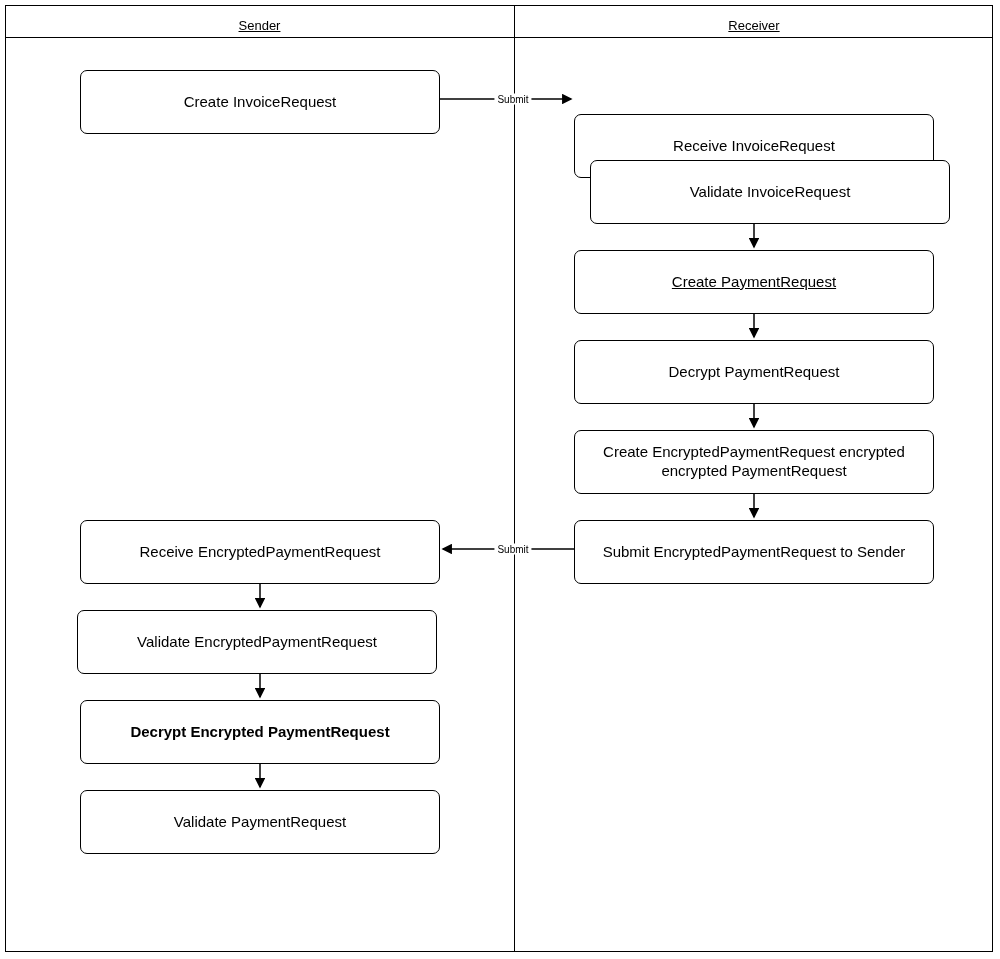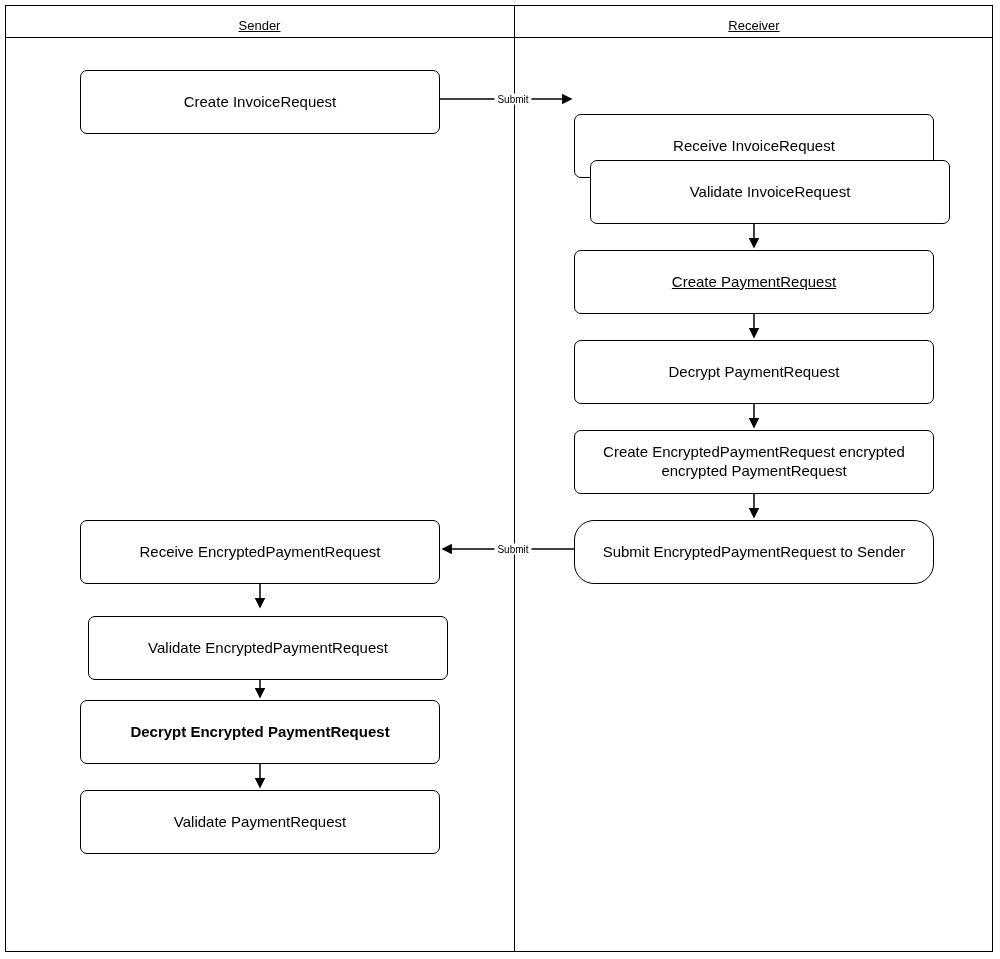--- a/index.html
+++ b/index.html
@@ -99,27 +99,27 @@
 
     <line x1="574" y1="549" x2="443" y2="549" stroke="#000" stroke-width="1.5" marker-end="url(#ah)"></line>
 
     <line x1="260" y1="578" x2="260" y2="607" stroke="#000" stroke-width="1.5" marker-end="url(#ah)"></line>
     <line x1="260" y1="668" x2="260" y2="697" stroke="#000" stroke-width="1.5" marker-end="url(#ah)"></line>
     <line x1="260" y1="758" x2="260" y2="787" stroke="#000" stroke-width="1.5" marker-end="url(#ah)"></line>
   </svg>
 
   <div class="node" style="left:80px; top:70px;">Create InvoiceRequest</div>
   <div class="node" style="left:80px; top:520px;">Receive EncryptedPaymentRequest</div>
-  <div class="node" style="left:88px; top:610px;margin-top:6px;">Validate EncryptedPaymentRequest</div>
+  <div class="node" style="left:77px; top:610px;">Validate EncryptedPaymentRequest</div>
   <div class="node" style="left:80px; top:700px;font-weight:bold;">Decrypt Encrypted PaymentRequest</div>
   <div class="node" style="left:80px; top:790px;">Validate PaymentRequest</div>
 
   <div class="node" style="left:574px; top:70px;margin-top:44px;">Receive InvoiceRequest</div>
   <div class="node" style="left:574px; top:160px;margin-left:16px;">Validate InvoiceRequest</div>
   <div class="node" style="left:574px; top:250px;text-decoration:underline;">Create PaymentRequest</div>
   <div class="node" style="left:574px; top:340px;">Decrypt PaymentRequest</div>
   <div class="node" style="left:574px; top:430px;">Create EncryptedPaymentRequest encrypted encrypted PaymentRequest</div>
-  <div class="node" style="left:574px; top:520px;border-radius:20px;">Submit EncryptedPaymentRequest to Sender</div>
+  <div class="node" style="left:574px; top:520px;">Submit EncryptedPaymentRequest to Sender</div>
 
   <div class="edge-label" style="left:513px; top:99px;">Submit</div>
   <div class="edge-label" style="left:513px; top:549px;">Submit</div>
 
 </div>
 
 </body></html>

